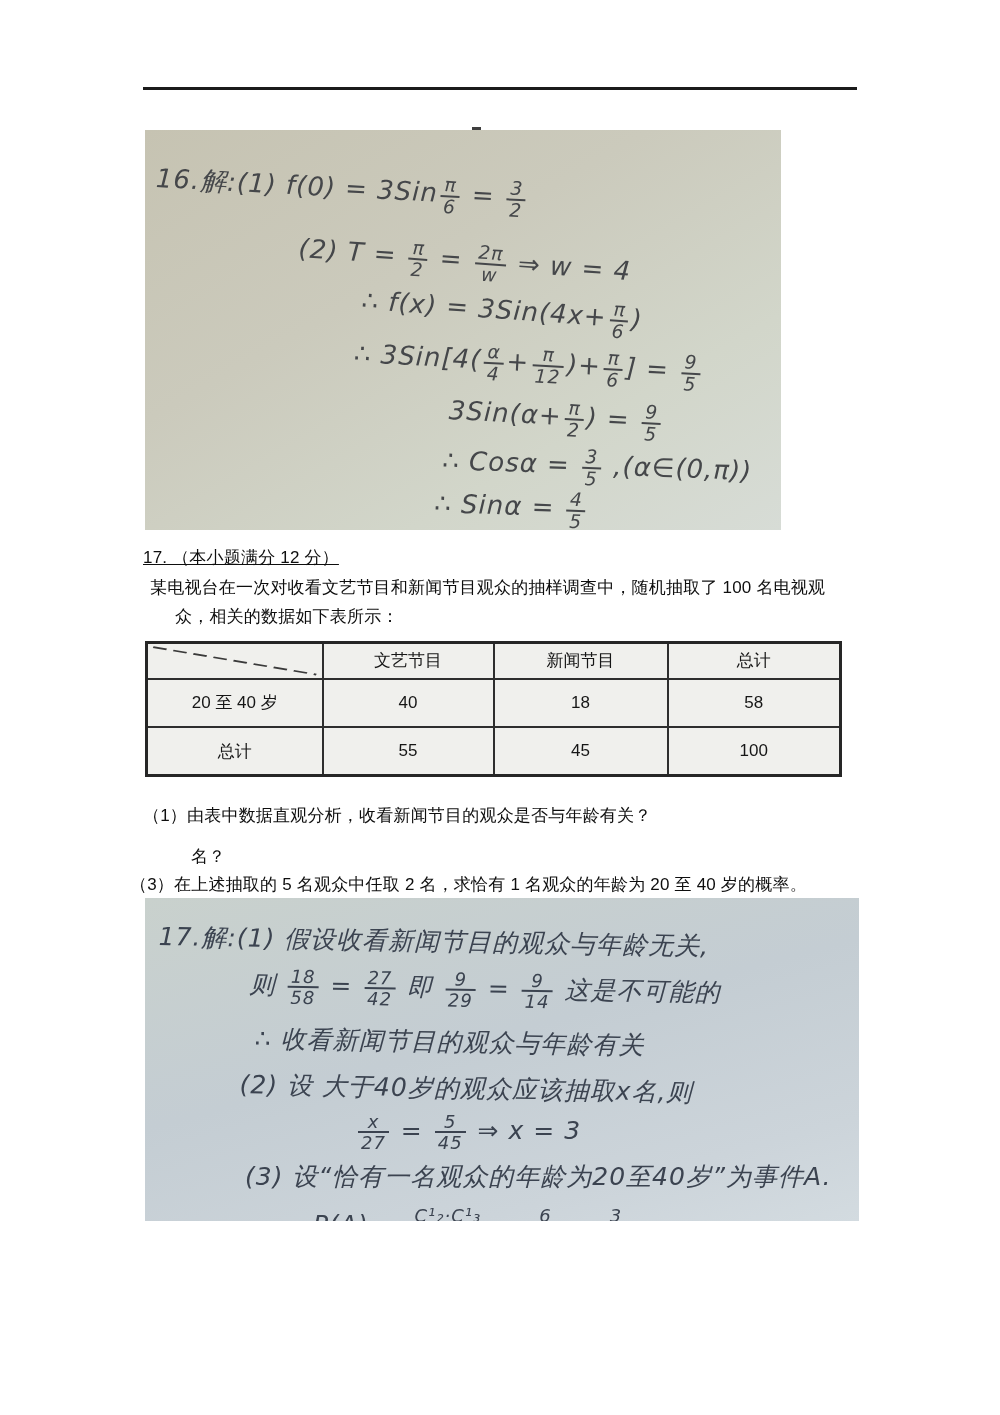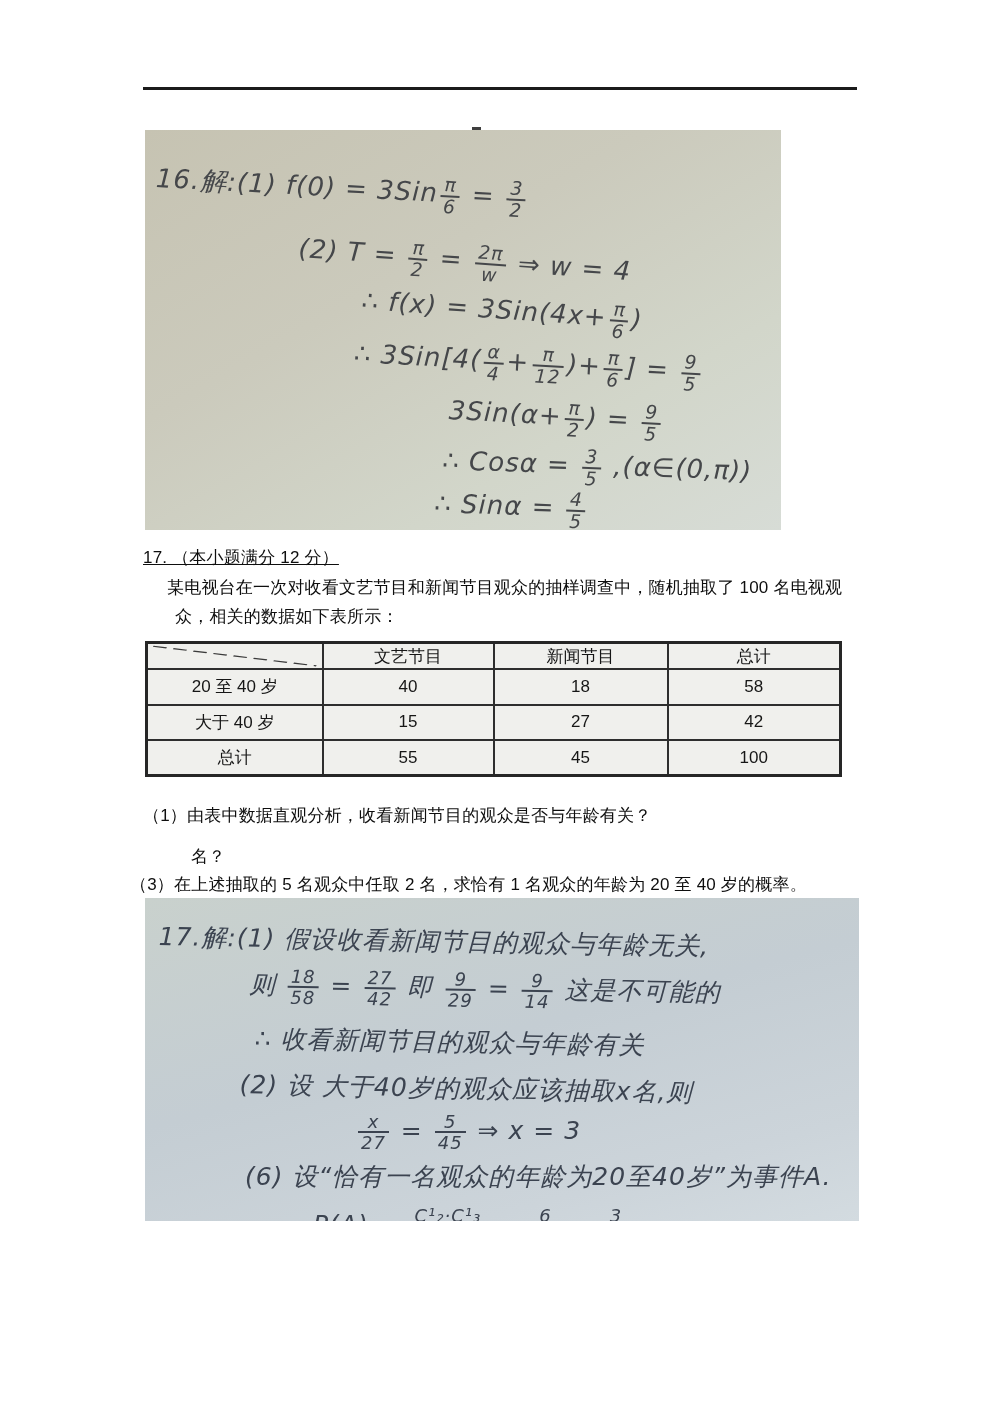--- a/index.html
+++ b/index.html
@@ -22,21 +22,21 @@
   #photo16 .hw{color:#45474a; font-size:26px;}
   #photo17 .hw{color:#3b4350; font-size:25px;}
   .frac{display:inline-block; vertical-align:-0.6em; text-align:center;
         font-size:0.72em; line-height:1.08; margin:0 3px;}
   .frac .fn{display:block; border-bottom:2px solid currentColor; padding:0 3px;}
   .frac .fd{display:block; padding:0 3px;}
 
   
   .t{position:absolute; font-size:17px; letter-spacing:0.2px; color:#0e0e0e; white-space:nowrap;}
   .q17h{left:143px; top:546px;text-decoration:underline;}
-  .para1{left:167px; top:576px;}
+  .para1{left:150px; top:576px;}
   .para2{left:143px; top:605px;margin-left:32px;}
   .q1{left:143px; top:787px;margin-top:17px;}
   .q2{left:143px; top:816px;}
   .q2b{left:191px; top:845px;}
   .q3{left:130px; top:873px;}
 
   
   .scan-table{position:absolute; left:145px; top:641px; width:697px; height:136px;
     border-collapse:collapse; table-layout:fixed; background:#f0f0ed;
     font-size:17px; color:#161616;}
@@ -87,41 +87,35 @@
           <td>新闻节目</td>
           <td>总计</td>
         </tr>
         <tr>
           <td>20 至 40 岁</td>
           <td>40</td>
           <td>18</td>
           <td>58</td>
         </tr>
         <tr>
-          <td>大于 40 岁</td>
-          <td>15</td>
-          <td>27</td>
-          <td>42</td>
-        </tr>
-        <tr>
           <td>总计</td>
           <td>55</td>
           <td>45</td>
           <td>100</td>
         </tr>
       </tbody>
   </table>
 
   <div class="t q1">（1）由表中数据直观分析，收看新闻节目的观众是否与年龄有关？</div>
   <div class="t q2b">名？</div>
   <div class="t q3">（3）在上述抽取的 5 名观众中任取 2 名，求恰有 1 名观众的年龄为 20 至 40 岁的概率。</div>
 
   <div class="photo" id="photo17">
       <div class="hw" style="left: 14px; top: 22px; transform: rotate(1deg);"><span>17.解:(1) 假设收看新闻节目的观众与年龄无关,</span></div>
       <div class="hw" style="left: 105px; top: 68px; transform: rotate(1deg);"><span>则 </span><span class="frac"><span class="fn">18</span><span class="fd">58</span></span><span> = </span><span class="frac"><span class="fn">27</span><span class="fd">42</span></span><span> 即 </span><span class="frac"><span class="fn">9</span><span class="fd">29</span></span><span> = </span><span class="frac"><span class="fn">9</span><span class="fd">14</span></span><span> 这是不可能的</span></div>
       <div class="hw" style="left: 110px; top: 124px; transform: rotate(1deg);"><span>∴ 收看新闻节目的观众与年龄有关</span></div>
       <div class="hw" style="left: 95px; top: 170px; transform: rotate(1deg);"><span>(2) 设 大于40岁的观众应该抽取x名,则</span></div>
       <div class="hw" style="left: 210px; top: 214px;"><span class="frac"><span class="fn">x</span><span class="fd">27</span></span><span> = </span><span class="frac"><span class="fn">5</span><span class="fd">45</span></span><span> ⇒ x = 3</span></div>
-      <div class="hw" style="left: 100px; top: 262px;"><span>(6) 设“恰有一名观众的年龄为20至40岁”为事件A.</span></div>
+      <div class="hw" style="left: 100px; top: 262px;"><span>(3) 设“恰有一名观众的年龄为20至40岁”为事件A.</span></div>
       <div class="hw" style="left: 168px; top: 308px;"><span>P(A) = </span><span class="frac"><span class="fn">C¹₂·C¹₃</span><span class="fd">C²₅</span></span><span> = </span><span class="frac"><span class="fn">6</span><span class="fd">10</span></span><span> = </span><span class="frac"><span class="fn">3</span><span class="fd">5</span></span></div>
     </div>
 
 </div>
 
 </body></html>

